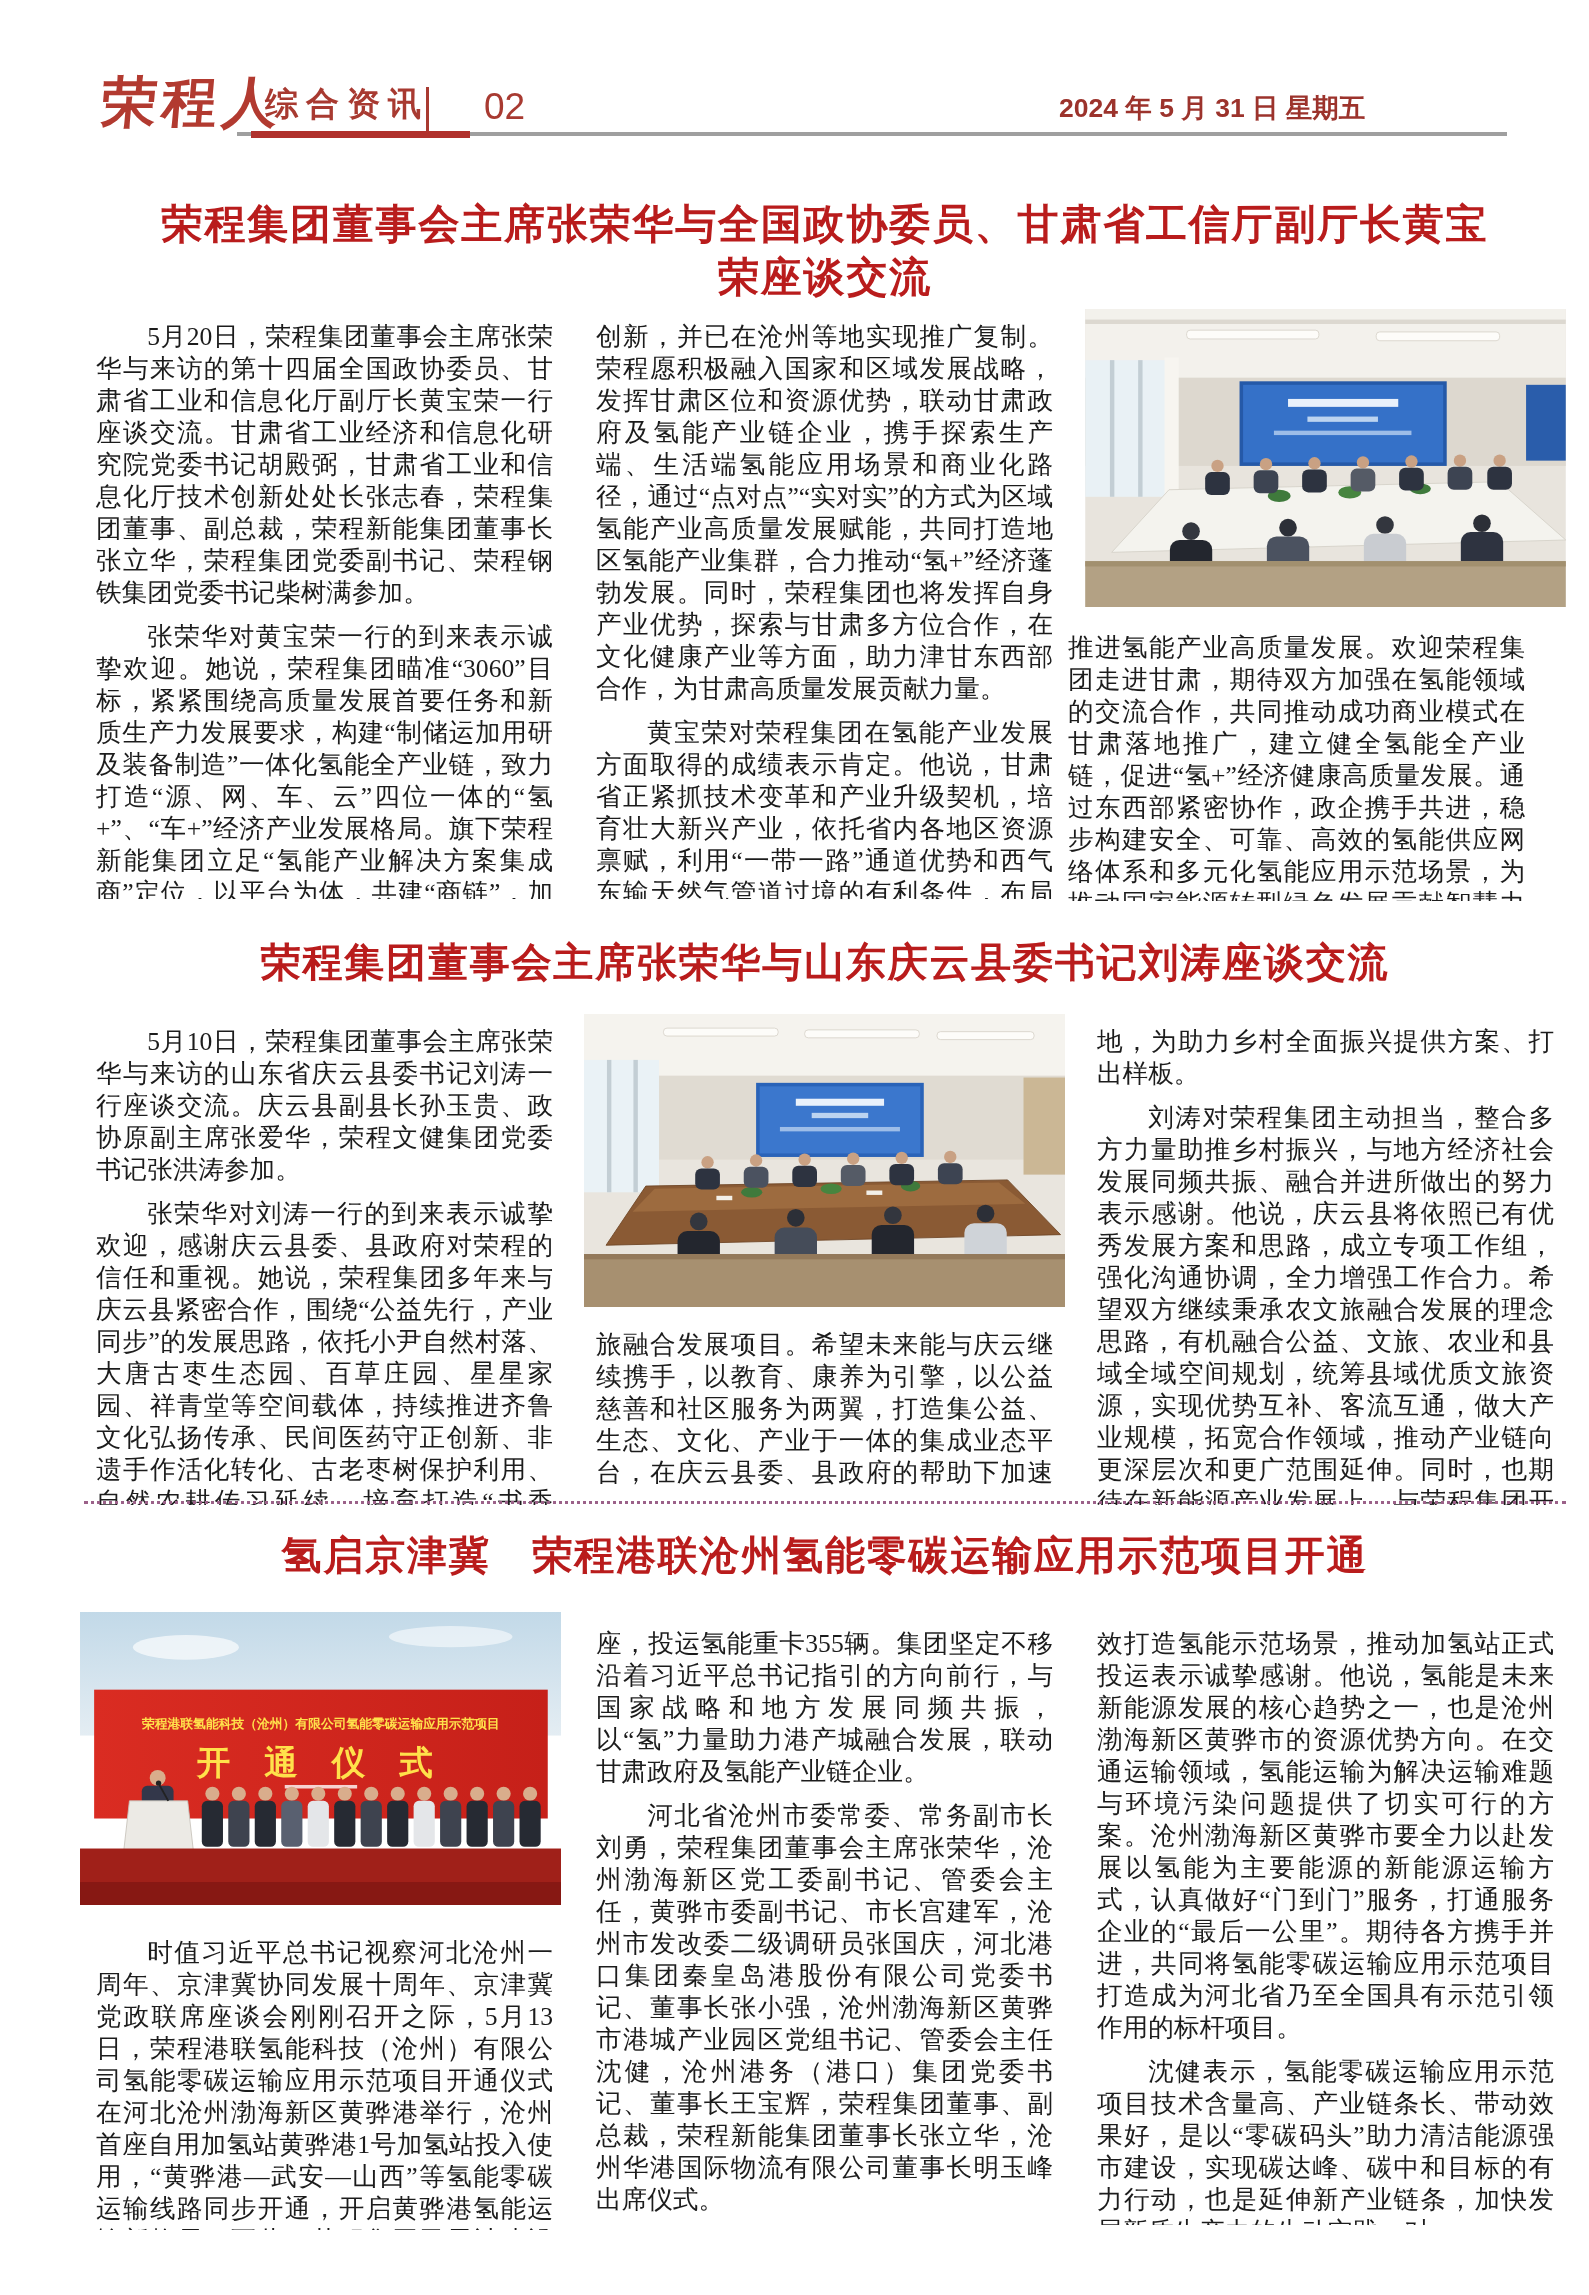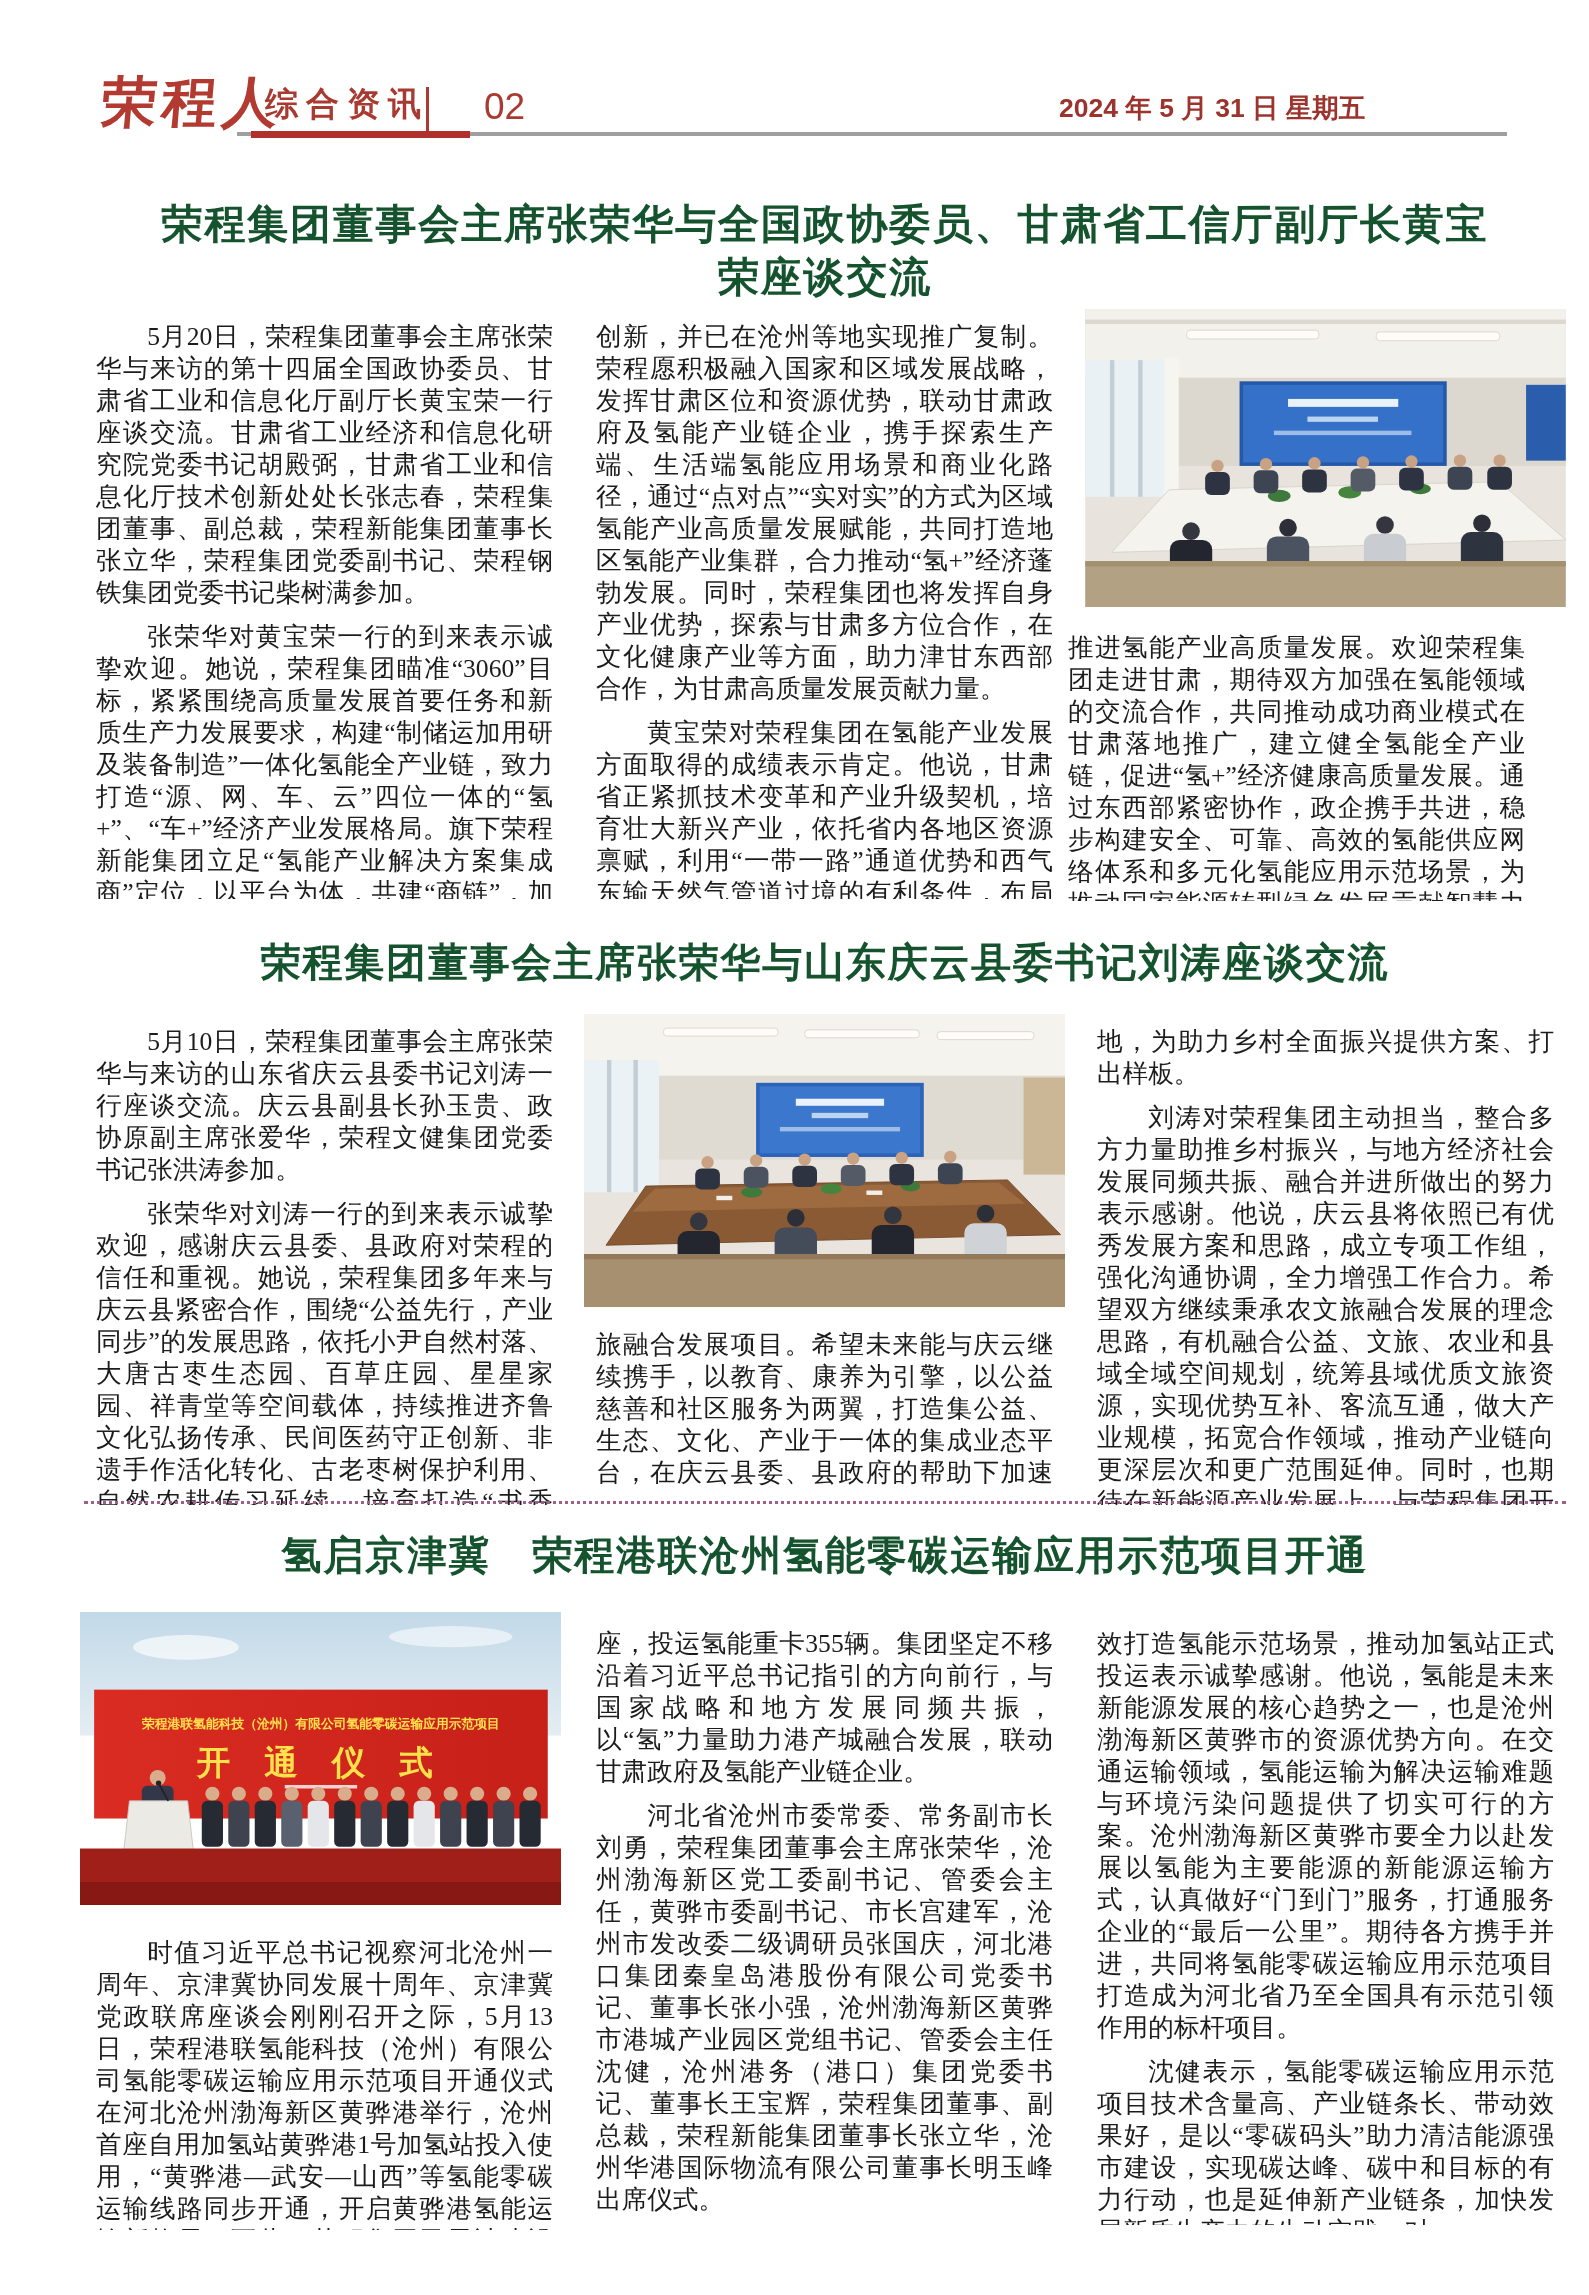--- a/index.html
+++ b/index.html
@@ -26,21 +26,21 @@
   }
   .issue-date{
     left:1059px;top:95px;width:482px;font-size:26.5px;line-height:1;
     font-weight:700;color:#9c332c;font-family:"Liberation Sans","DejaVu Sans",sans-serif;
   }
   .rule-gray{left:237px;top:132px;width:1270px;height:4.4px;background:#9f9f9f}
   .rule-red{left:251px;top:131px;width:219px;height:7px;background:#b0312c}
   
   .art-title{
     font-family:"Liberation Sans","DejaVu Sans",sans-serif;font-weight:900;
-    color:#14532d;text-align:center;letter-spacing:1.8px;line-height:1.3;margin:0;
+    color:#b91c1c;text-align:center;letter-spacing:1.8px;line-height:1.3;margin:0;
   }
   .t1{left:84px;top:198px;width:1482px;font-size:41px}
   .t1-inner{display:inline-block;max-width:1367px}
   .t2{left:84px;top:936px;width:1482px;font-size:40px}
   .t3{left:84px;top:1529px;width:1482px;font-size:40px}
   
   .col{width:481px;overflow:hidden}
   .para{
     font-size:25.6px;line-height:32px;text-align:justify;color:#1c1c1c;margin:12px;
     font-family:"Liberation Serif","DejaVu Serif",serif;

